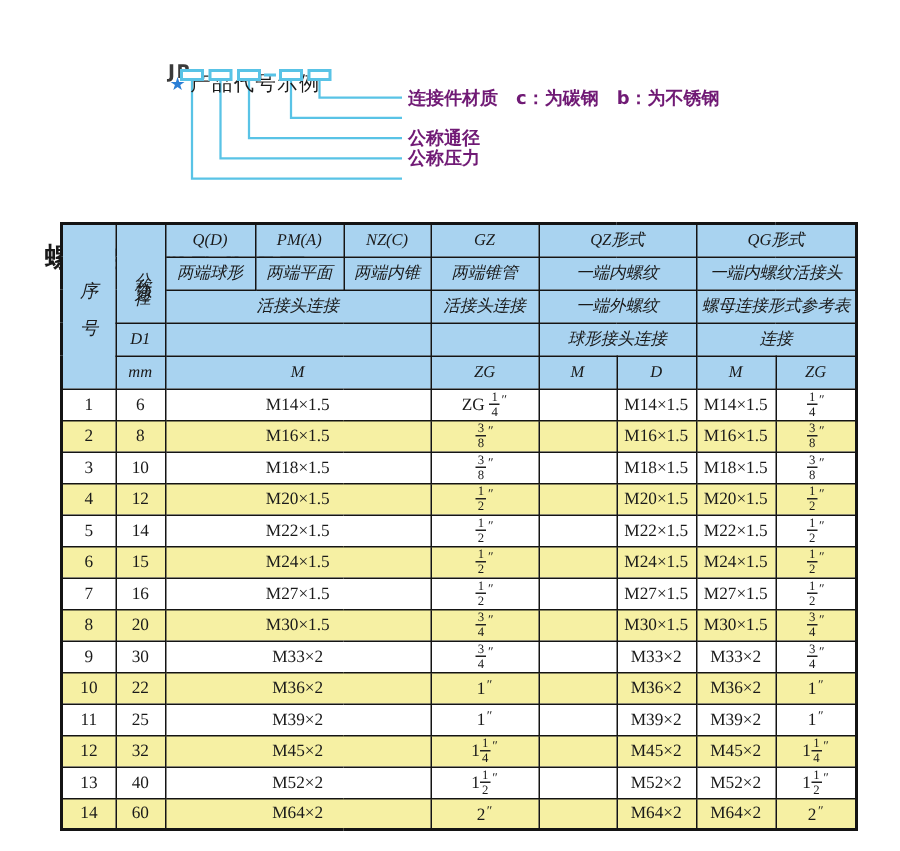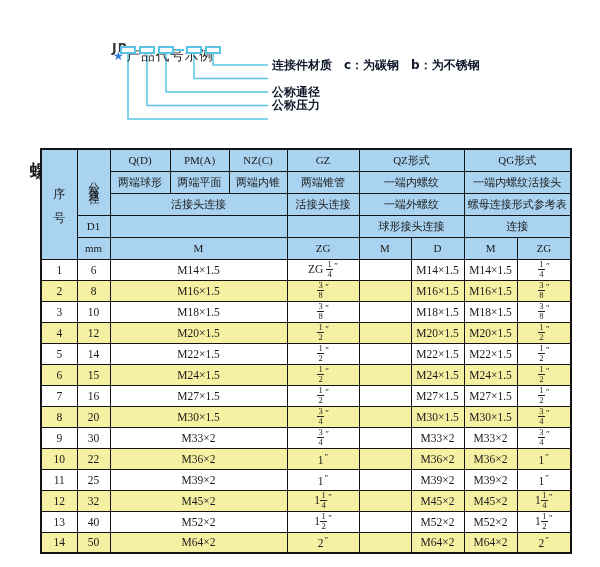--- a/index.html
+++ b/index.html
@@ -15,32 +15,32 @@
   .page{position:relative;width:600px;height:567px;background:#fff;overflow:hidden;}
 
   
   .diagram{position:absolute;left:0;top:0;width:600px;height:132px;}
   .diagram svg{position:absolute;left:0;top:0;}
   .d-title{position:absolute;left:113px;top:19px;font-size:13.5px;font-weight:normal;letter-spacing:1px;margin-top:28px;}
   .d-title .star{color:var(--star);font-size:12px;margin-right:2px;}
   .d-prefix{position:absolute;left:112px;top:40px;font-size:12.5px;font-weight:bold;color:#3a3a3a;letter-spacing:1px;}
   .code-box{position:absolute;top:46px;width:16px;height:8px;border:2px solid var(--line);background:#fff;}
   .code-dash{position:absolute;top:49px;left:176px;width:8px;height:2px;background:var(--line);color:transparent;overflow:hidden;}
-  .d-label{position:absolute;left:272px;font-size:12px;font-weight:bold;white-space:nowrap;line-height:13px;color:#0f172a;}
+  .d-label{position:absolute;left:272px;font-size:12px;font-weight:bold;white-space:nowrap;line-height:13px;color:#701a75;}
 
   
   .t-title{position:absolute;left:30px;top:119px;font-size:17.5px;font-weight:bold;
            font-family:"DejaVu Serif","Liberation Serif",serif;letter-spacing:2px;margin-top:40px;}
 
   
   table.ref{position:absolute;left:40px;top:148px;width:530px;border-collapse:collapse;table-layout:fixed;
             font-family:"Liberation Serif","DejaVu Serif",serif;font-size:11.5px;}
   table.ref td{border:1px solid var(--border);text-align:center;vertical-align:middle;padding:0 1px;}
   table.ref{border:2px solid var(--border);}
-  tr.h td{background:var(--header-bg);font-size:11px;height:22px;line-height:1.1;}
+  tr.h td{background:var(--header-bg);font-size:11px;height:22px;line-height:1.1;font-style:italic;}
   tbody.data tr{height:21px;}
   tbody.data tr.alt td{background:var(--stripe-bg);}
   .v-text{writing-mode:vertical-rl;text-orientation:upright;display:inline-block;line-height:1;}
   .v-seq{letter-spacing:26px;font-size:12px;}
   .v-dn{letter-spacing:4px;font-size:11px;}
   .frac{display:inline-block;vertical-align:-0.5em;line-height:1.1;font-size:8.5px;text-align:center;}
   .frac .n{display:block;border-bottom:1px solid #222;padding:0 1.5px;}
   .frac .d{display:block;}
   .q{font-size:9px;vertical-align:0.4em;margin-left:1px;}
 </style>
@@ -253,21 +253,21 @@
           <td>40</td>
           <td colspan="3">M52×2</td>
           <td>1<span class="frac"><span class="n">1</span><span class="d">2</span></span><span class="q">″</span></td>
           <td></td>
           <td>M52×2</td>
           <td>M52×2</td>
           <td>1<span class="frac"><span class="n">1</span><span class="d">2</span></span><span class="q">″</span></td>
         </tr>
         <tr class="alt">
           <td>14</td>
-          <td>50</td>
+          <td>60</td>
           <td colspan="3">M64×2</td>
           <td>2<span class="q">″</span></td>
           <td></td>
           <td>M64×2</td>
           <td>M64×2</td>
           <td>2<span class="q">″</span></td>
         </tr>
       </tbody>
   </table>
 

